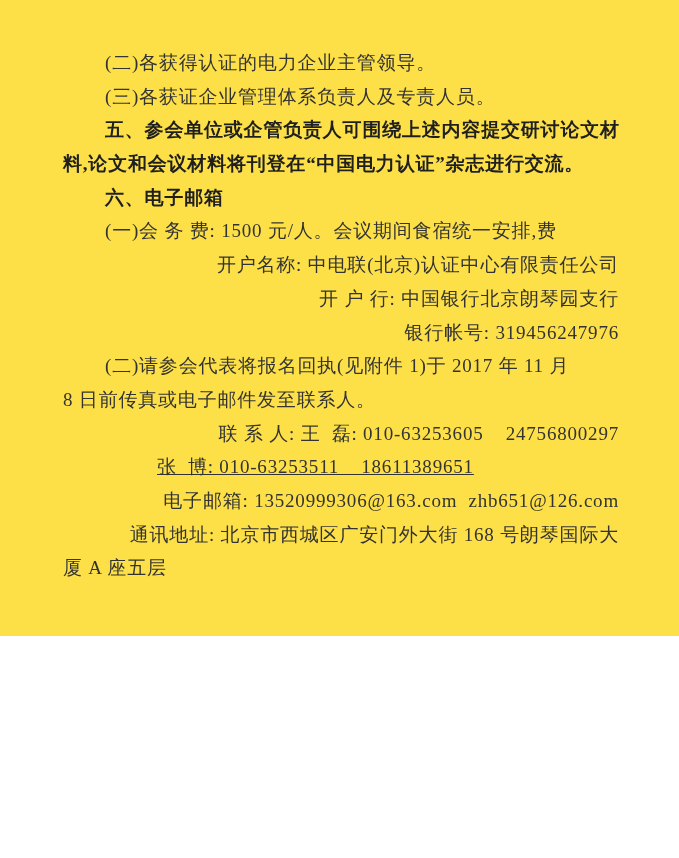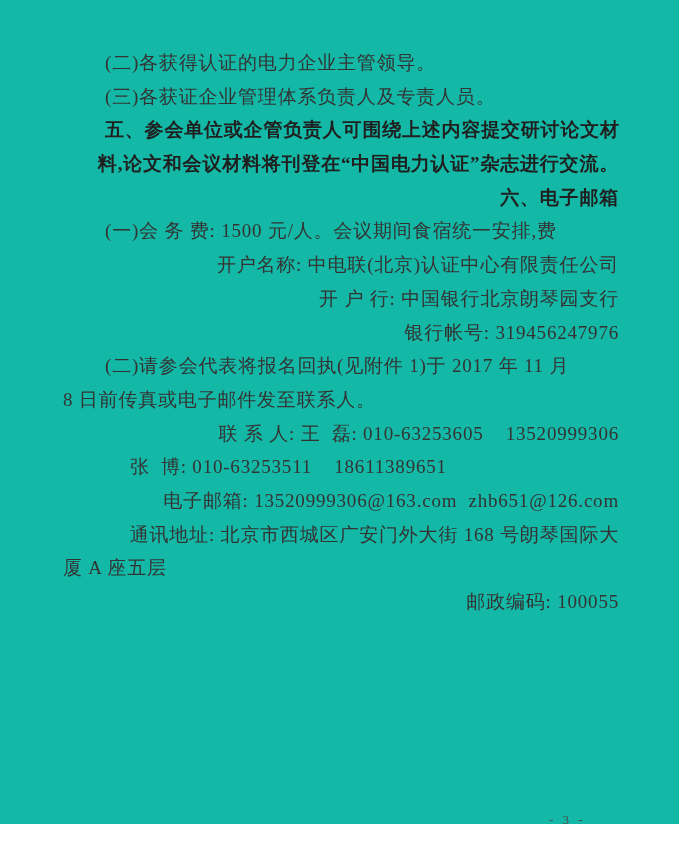--- a/index.html
+++ b/index.html
@@ -3,47 +3,46 @@
 <meta charset="utf-8">
 <style>
   html, body {
     margin: 0;
     padding: 0;
     background: #ffffff;
   }
   .page {
     position: relative;
     width: 679px;
-    height: 824px;
-    background: #14b8a6;
+    height: 636px;
+    background: #fde047;
     font-family: "Liberation Serif", "DejaVu Serif", serif;
     overflow: hidden;
   }
   .content {
     position: absolute;
     top: 46px;
     left: 63px;
     width: 556px;
   }
   .line {
     white-space: pre;
     font-size: 19px;
     line-height: 33.7px;
     height: 33.7px;
     letter-spacing: 0.8px;
     color: #333333;
   }
   .bold {
     font-weight: bold;
     color: #1f1f1f;
-    text-align: right;
   }
   .ind2 { margin-left: 42px; }   
   .ind3 { margin-left: 63px; text-align: right; }   
-  .ind8 { margin-left: 67px; }  
+  .ind8 { margin-left: 94px; text-decoration: underline; }  
   .page-number {
     position: absolute;
     top: 812px;
     left: 549px;
     font-size: 13px;
     letter-spacing: 3px;
     color: #4a4a4a;
   }
 </style>
 </head>
@@ -55,21 +54,20 @@
     <div class="line ind2">(三)各获证企业管理体系负责人及专责人员。</div>
     <div class="line ind2 bold">五、参会单位或企管负责人可围绕上述内容提交研讨论文材</div>
     <div class="line bold">料,论文和会议材料将刊登在“中国电力认证”杂志进行交流。</div>
     <div class="line ind2 bold">六、电子邮箱</div>
     <div class="line ind2">(一)会 务 费: 1500 元/人。会议期间食宿统一安排,费</div>
     <div class="line ind3">开户名称: 中电联(北京)认证中心有限责任公司</div>
     <div class="line ind3">开 户 行: 中国银行北京朗琴园支行</div>
     <div class="line ind3">银行帐号: 319456247976</div>
     <div class="line ind2">(二)请参会代表将报名回执(见附件 1)于 2017 年 11 月</div>
     <div class="line">8 日前传真或电子邮件发至联系人。</div>
-    <div class="line ind3">联 系 人: 王  磊: 010-63253605    13520999306</div>
+    <div class="line ind3">联 系 人: 王  磊: 010-63253605    24756800297</div>
     <div class="line ind8">张  博: 010-63253511    18611389651</div>
     <div class="line ind3">电子邮箱: 13520999306@163.com  zhb651@126.com</div>
     <div class="line ind3">通讯地址: 北京市西城区广安门外大街 168 号朗琴国际大</div>
     <div class="line">厦 A 座五层</div>
-    <div class="line ind3">邮政编码: 100055</div>
   </div>
   <div class="page-number">- 3 -</div>
 </div>
 
 </body></html>

